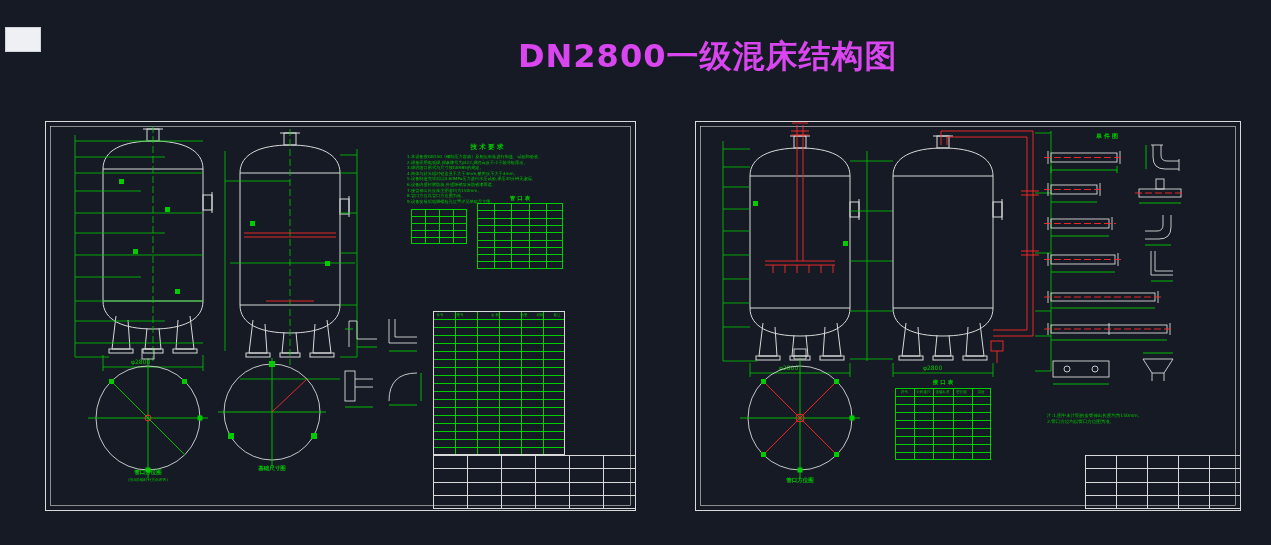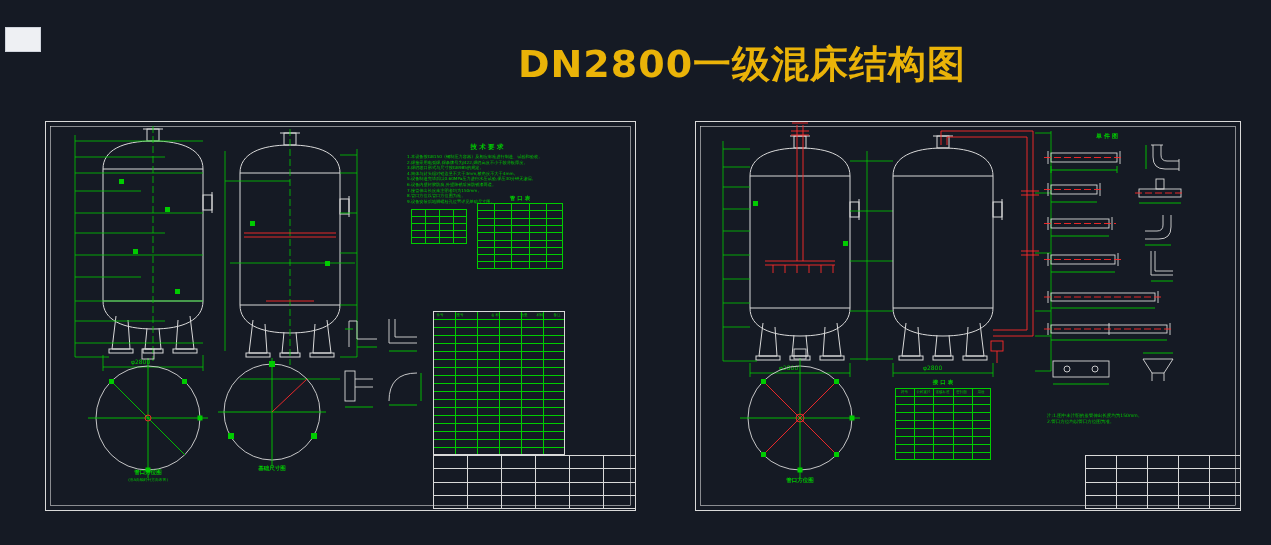--- a/index.html
+++ b/index.html
@@ -1,19 +1,19 @@
 <!DOCTYPE html>
 <html><head>
 <meta charset="utf-8">
 <style>
   html,body{margin:0;padding:0;background:#0e1219;}
   .canvas{position:relative;width:1271px;height:545px;background:#151a24;overflow:hidden;
           font-family:"DejaVu Sans",sans-serif;}
-  .main-title{position:absolute;left:518px;top:14px;font-size:38px;font-weight:bold;
-              color:#eab308;letter-spacing:1px;white-space:nowrap;}
+  .main-title{position:absolute;left:518px;top:14px;font-size:32px;font-weight:bold;
+              color:#d946ef;letter-spacing:1px;white-space:nowrap;}
   .corner{position:absolute;left:5px;top:27px;width:34px;height:23px;background:#eef0f3;
           border:1px solid #cfd4dc;}
   .sheet{position:absolute;padding-left:36px;}
   .sheet svg{position:absolute;left:0;top:0;}
   .abs{position:absolute;box-sizing:border-box;}
   .glbl{color:#00cc00;white-space:nowrap;}
   .c{text-align:center;}
   .grid{position:absolute;border:1px solid #00cc00;box-sizing:border-box;}
   .wgrid{position:absolute;border:1px solid #d9d9d9;box-sizing:border-box;}
   .flexrow{display:flex;position:absolute;box-sizing:border-box;}

